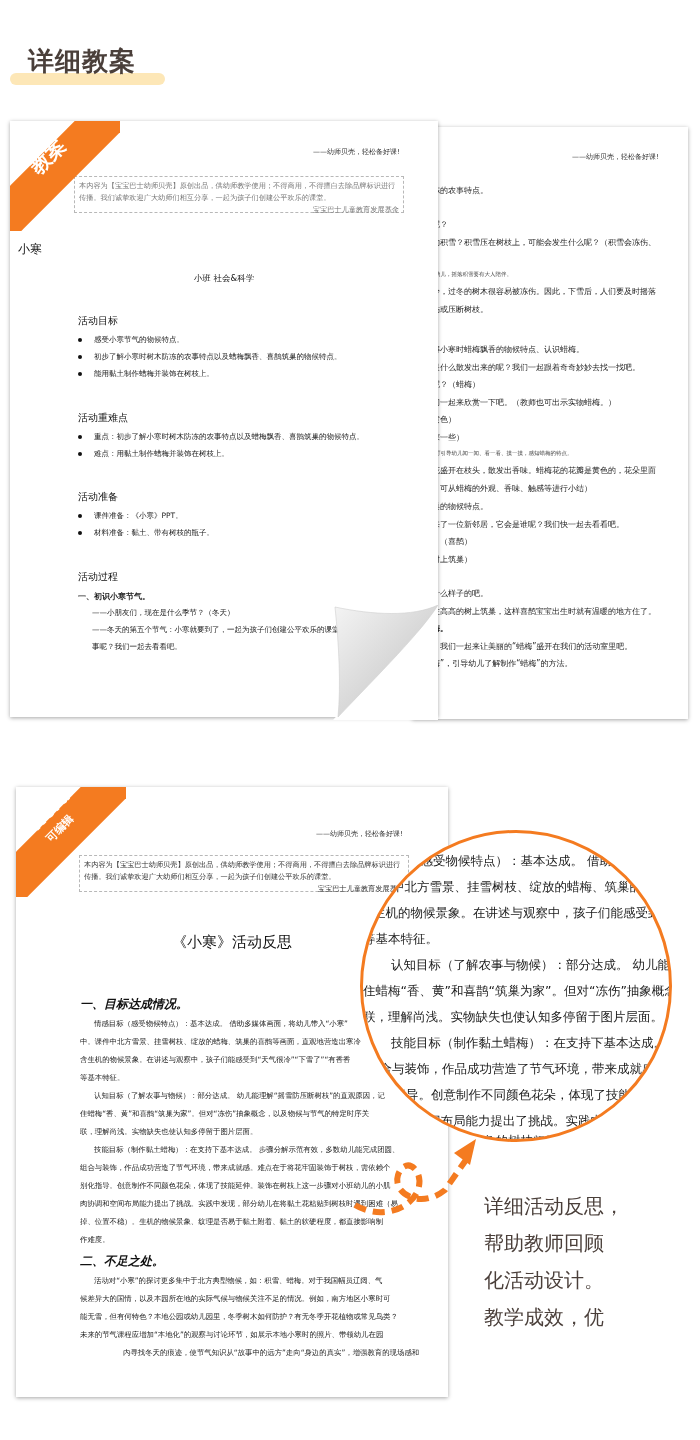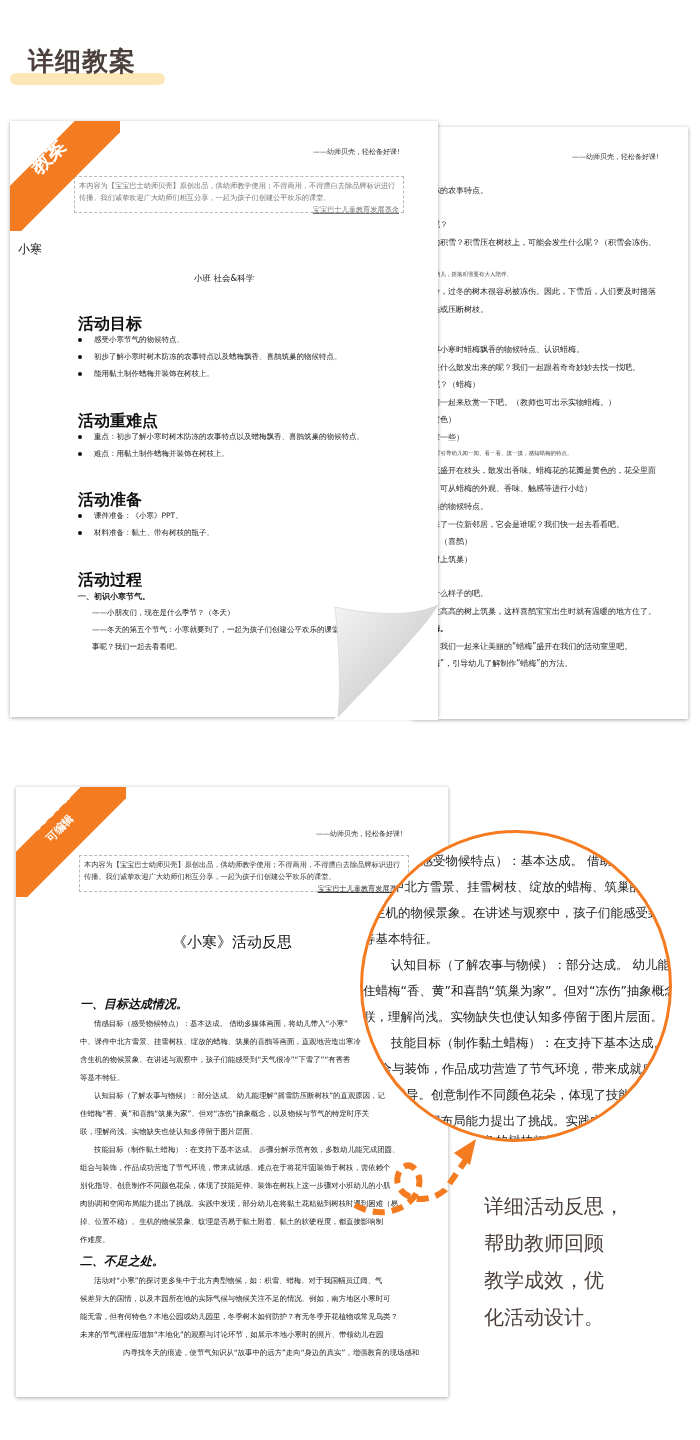--- a/index.html
+++ b/index.html
@@ -14,35 +14,35 @@
   
   .sec-head { left: 10px; top: 40px; width: 155px; height: 50px; }
   .sec-head .bar { position: absolute; left: 0; top: 33px; width: 155px; height: 12px; background: #fde7b7; border-radius: 6px; }
   .sec-head .title { position: absolute; left: 18px; top: 4px; font-size: 26px; font-weight: bold; color: #4a3f3a; letter-spacing: 1px; }
 
   
   .page { background: #fff; box-shadow: 0 1px 4px rgba(0,0,0,0.35); overflow: hidden; }
 
   .tagline { position: absolute; font-size: 7px; color: #333; white-space: nowrap; }
   .notice { position: absolute; border: 1px dashed #b8b8b8; font-size: 7.2px; line-height: 12px; color: #777; padding: 3px 4px; box-sizing: border-box; }
-  .notice .sig { text-align: right; text-decoration: underline; }
+  .notice .sig { text-align: right; }
 
   
   .page-back { left: 412px; top: 127px; width: 276px; height: 592px; }
   .page-back .edge-shadow { position: absolute; left: 0; top: 0; width: 8px; height: 100%; background: linear-gradient(to right, rgba(0,0,0,0.35), rgba(0,0,0,0)); }
   .back-lines { position: absolute; left: 12px; top: 0; width: 262px; }
   .back-line { position: absolute; left: 0; white-space: nowrap; font-size: 8px; color: #222; }
   .back-line.small { font-size: 5.5px; color: #444; }
   .back-line.bold { font-weight: bold; }
 
   
   .page-front { left: 10px; top: 121px; width: 428px; height: 596px; }
   .doc-title { position: absolute; left: 8px; width: 100%; text-align: left; font-size: 12px; color: #111; }
   .doc-sub { position: absolute; left: 0; width: 100%; text-align: center; font-size: 8.5px; color: #111; }
-  .h2 { position: absolute; font-size: 16px; font-weight: bold; color: #111; }
+  .h2 { position: absolute; font-size: 10px; font-weight: normal; color: #111; }
   .bullet { position: absolute; font-size: 7.5px; color: #222; white-space: nowrap; }
   .bullet .dot { display: inline-block; width: 4px; height: 4px; border-radius: 50%; background: #111; margin-right: 12px; vertical-align: middle; }
   .para { position: absolute; font-size: 7.5px; color: #222; white-space: nowrap; }
   .para.b { font-weight: bold; font-size: 8px; }
 
   
   .ribbon { position: absolute; left: 0; top: 0; width: 110px; height: 110px; overflow: hidden; }
   .ribbon .band { position: absolute; left: -40px; top: 18px; width: 190px; height: 40px; background: #f47b20; transform: rotate(-45deg); transform-origin: 50% 50%; }
   .ribbon .label { position: absolute; color: #fff; font-weight: bold; transform: rotate(-45deg); text-align: center; white-space: nowrap; }
 
@@ -207,15 +207,15 @@
 </div>
 
 <svg class="arrow-svg" width="130" height="90" viewBox="0 0 130 90">
   <path d="M5,70 C30,85 60,75 68,55 C75,35 55,20 48,40 C42,58 70,75 95,55 L118,22" fill="none" stroke="#f47b20" stroke-width="6" stroke-dasharray="12,7" stroke-linecap="butt"></path>
   <polygon points="104,18 126,4 120,30" fill="#f47b20"></polygon>
 </svg>
 
 <div class="abs caption">
   <div>详细活动反思，</div>
   <div>帮助教师回顾</div>
+  <div>化活动设计。</div>
   <div>教学成效，优</div>
-  <div>化活动设计。</div>
 </div>
 
 </body></html>

